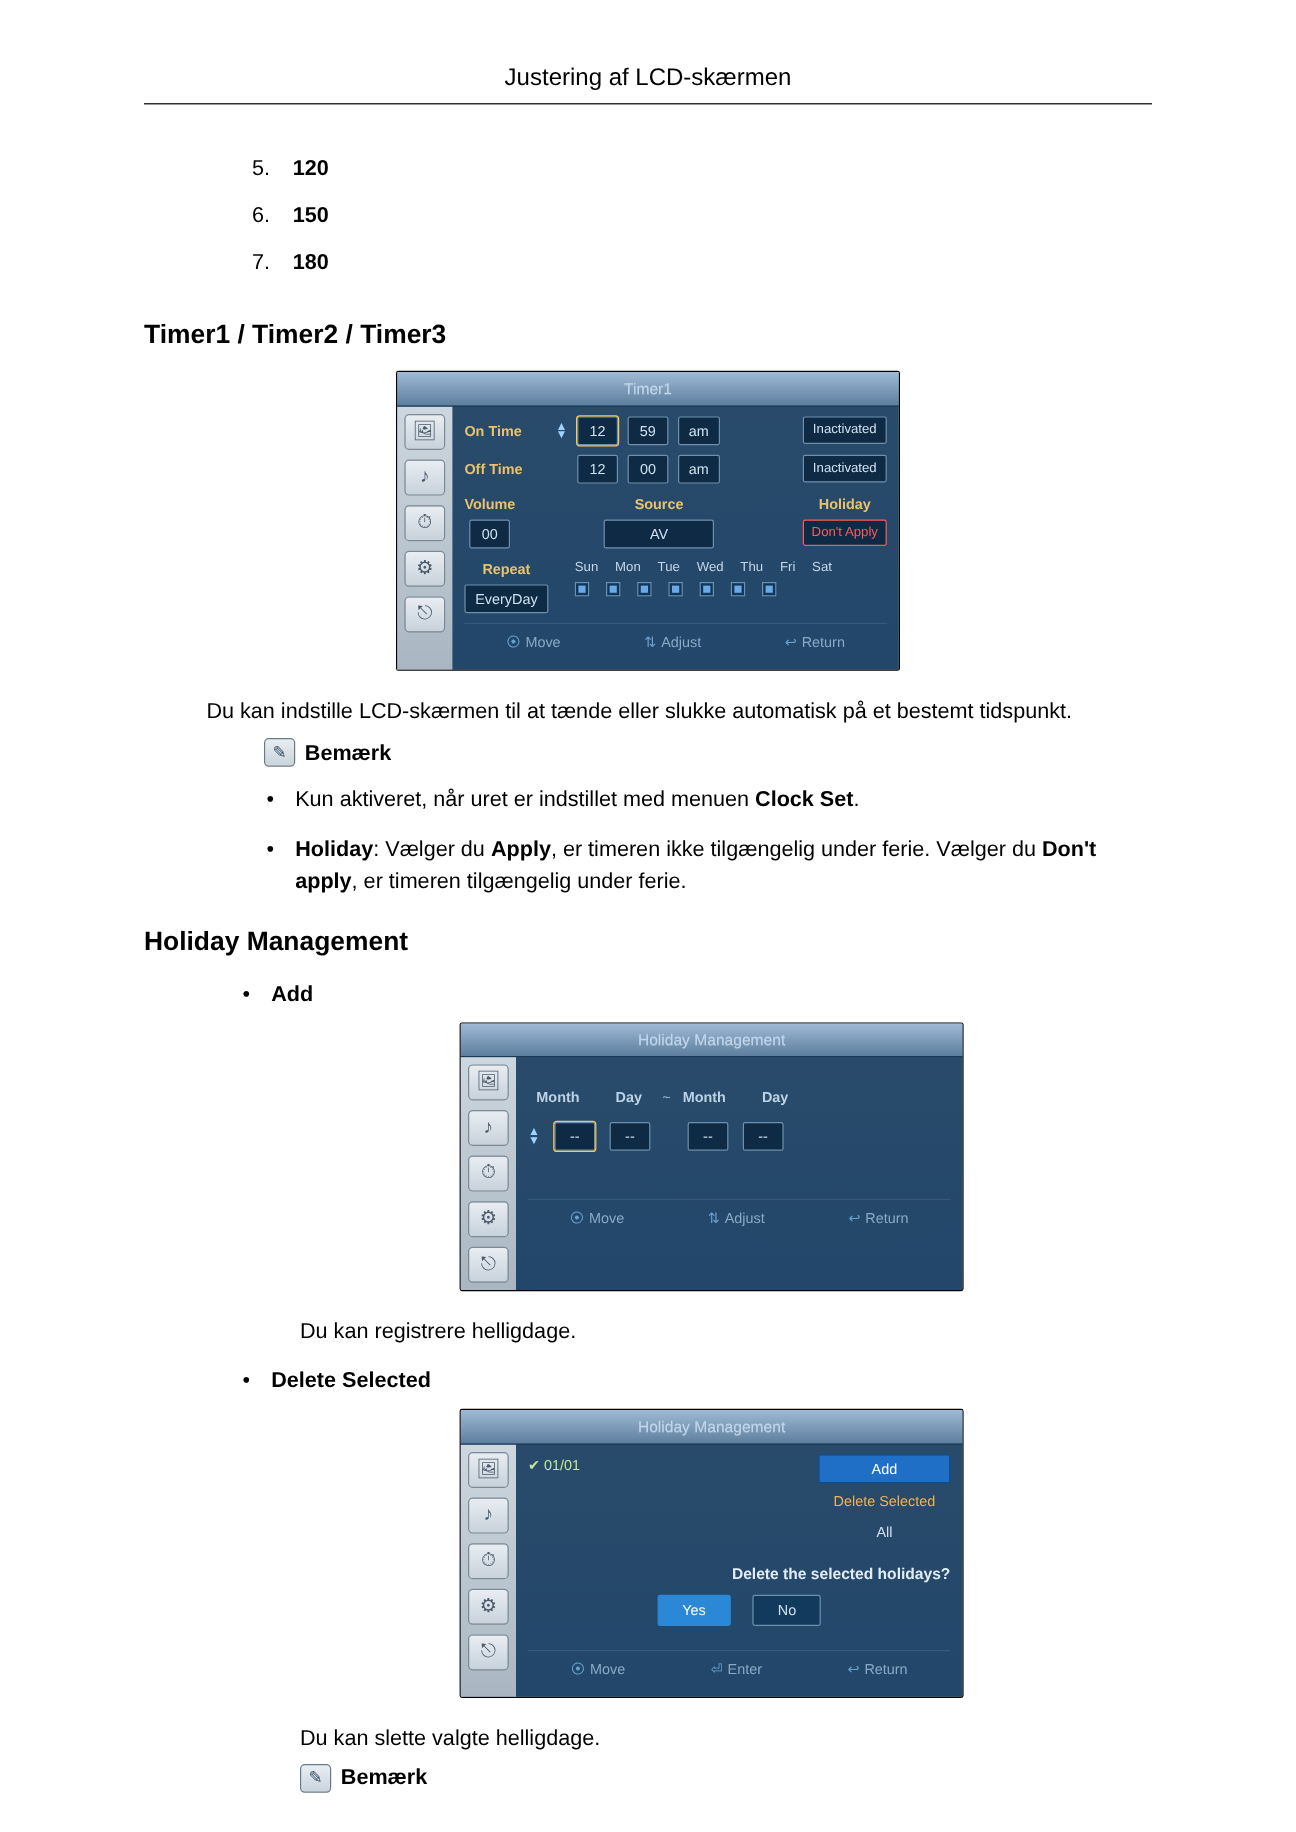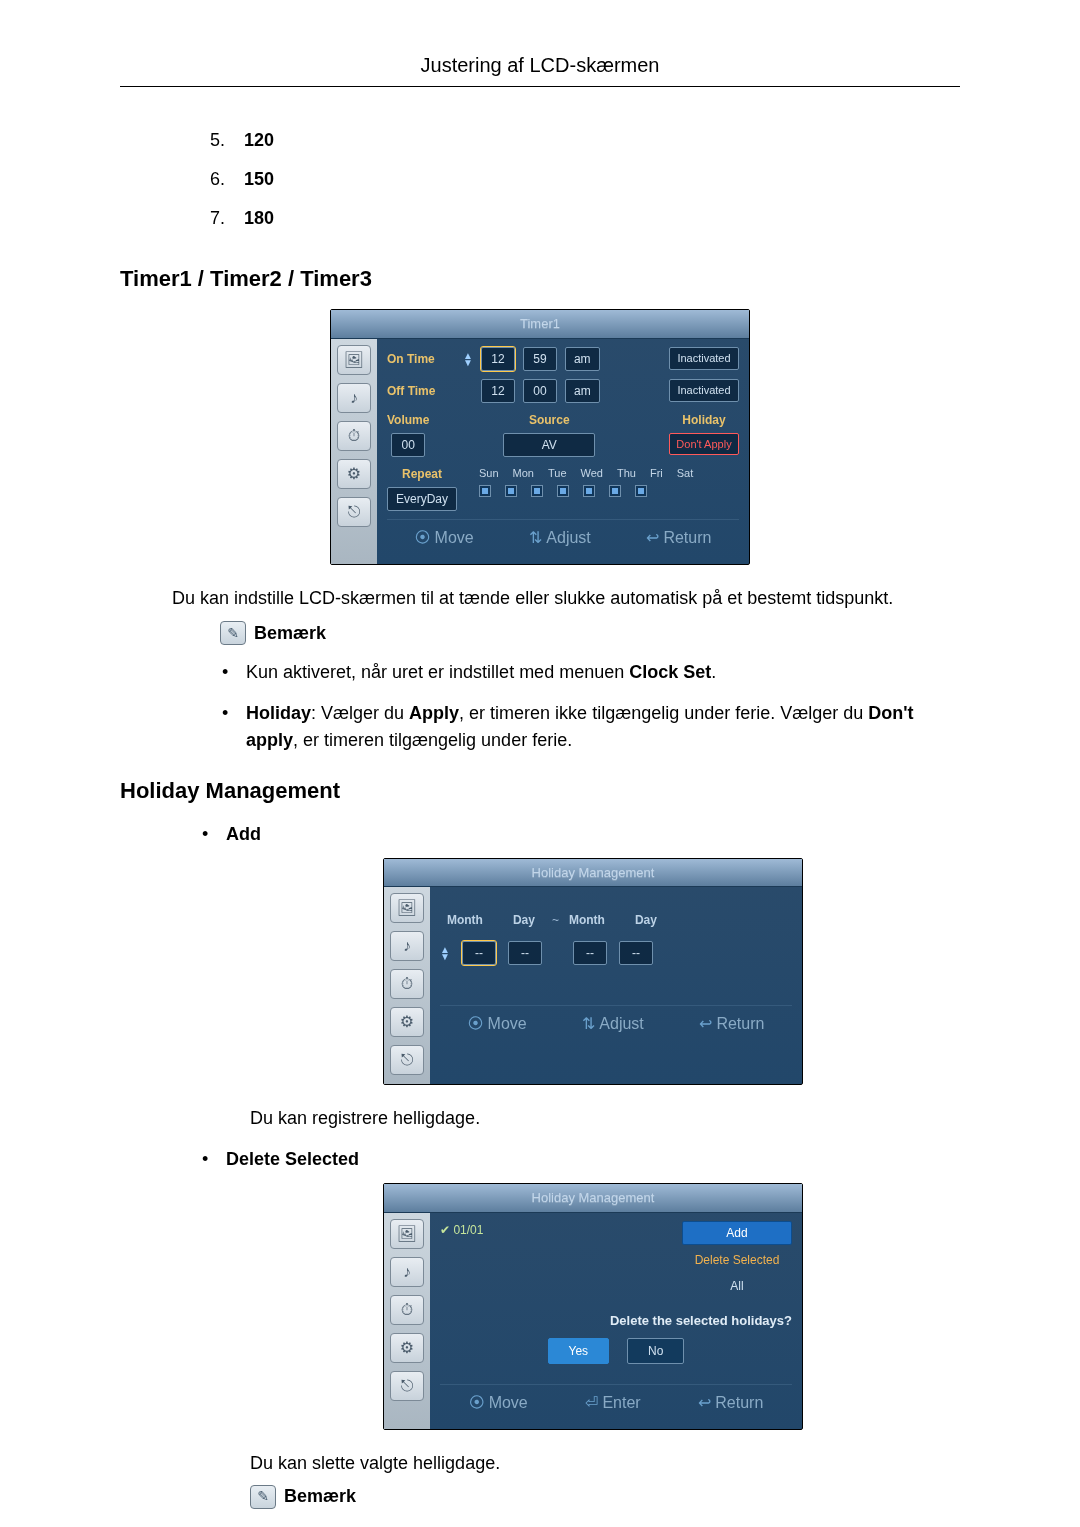--- a/index.html
+++ b/index.html
@@ -46,21 +46,21 @@
   .osd .cell.sel { outline:1px solid #ffc94a; }
   .osd .cell.long { min-width:54px;}
   .osd .cell.wide { min-width:92px;}
   .osd .pill { background:#0f2a44; border:1px solid #6f90ad; padding:2px 6px; color:#cfe0ef; font-size:11px; border-radius:2px; min-width:70px; text-align:center;}
   .osd .pill.red { color:#ff5a5a; border-color:#ff5a5a;}
   .arrow-stack { display:flex; flex-direction:column; align-items:center; line-height:7px; font-size:10px; color:#9fd0ff;}
   .days-row { display:flex; gap:14px; font-size:11px; color:#c4d6e7; margin-left:6px;}
   .check-row { display:flex; gap:14px; margin-left:6px;}
   .chk { width:12px; height:12px; border:1px solid #6f90ad; background:#10365a; position:relative;}
   .chk::after{content:"";position:absolute;inset:2px;background:#6aa9e5;}
-  .osd-footer { display:flex; justify-content:space-around; padding:6px 0 8px 0; border-top:1px solid #355a7c; color:#89aac5; font-size:16px;}
+  .osd-footer { display:flex; justify-content:space-around; padding:6px 0 8px 0; border-top:1px solid #355a7c; color:#89aac5; font-size:12px;}
   .osd-footer span.k { color:#6aa0cc; margin-right:4px;}
   .para { margin: 10px 0 8px 100px; max-width: 760px; }
   .para.ind0 { margin-left: 52px;}
   .note-row { display:flex; align-items:center; gap:8px; margin: 6px 0 12px 100px;}
   .note-ic { width:26px; height:24px; border:1px solid #6b7a87; border-radius:4px; display:flex; align-items:center; justify-content:center; background:linear-gradient(#e8eef3,#c9d4dd); font-size:14px; color:#3c5266;}
   .note-label { font-weight:bold; }
   ul.bul { list-style:none; margin: 6px 0 16px 100px; }
   ul.bul > li { position:relative; padding-left:26px; margin-bottom:14px; max-width:760px;}
   ul.bul > li::before { content:"•"; position:absolute; left:2px; top:0; font-size:18px;}
   b.inl { font-weight:bold; }

